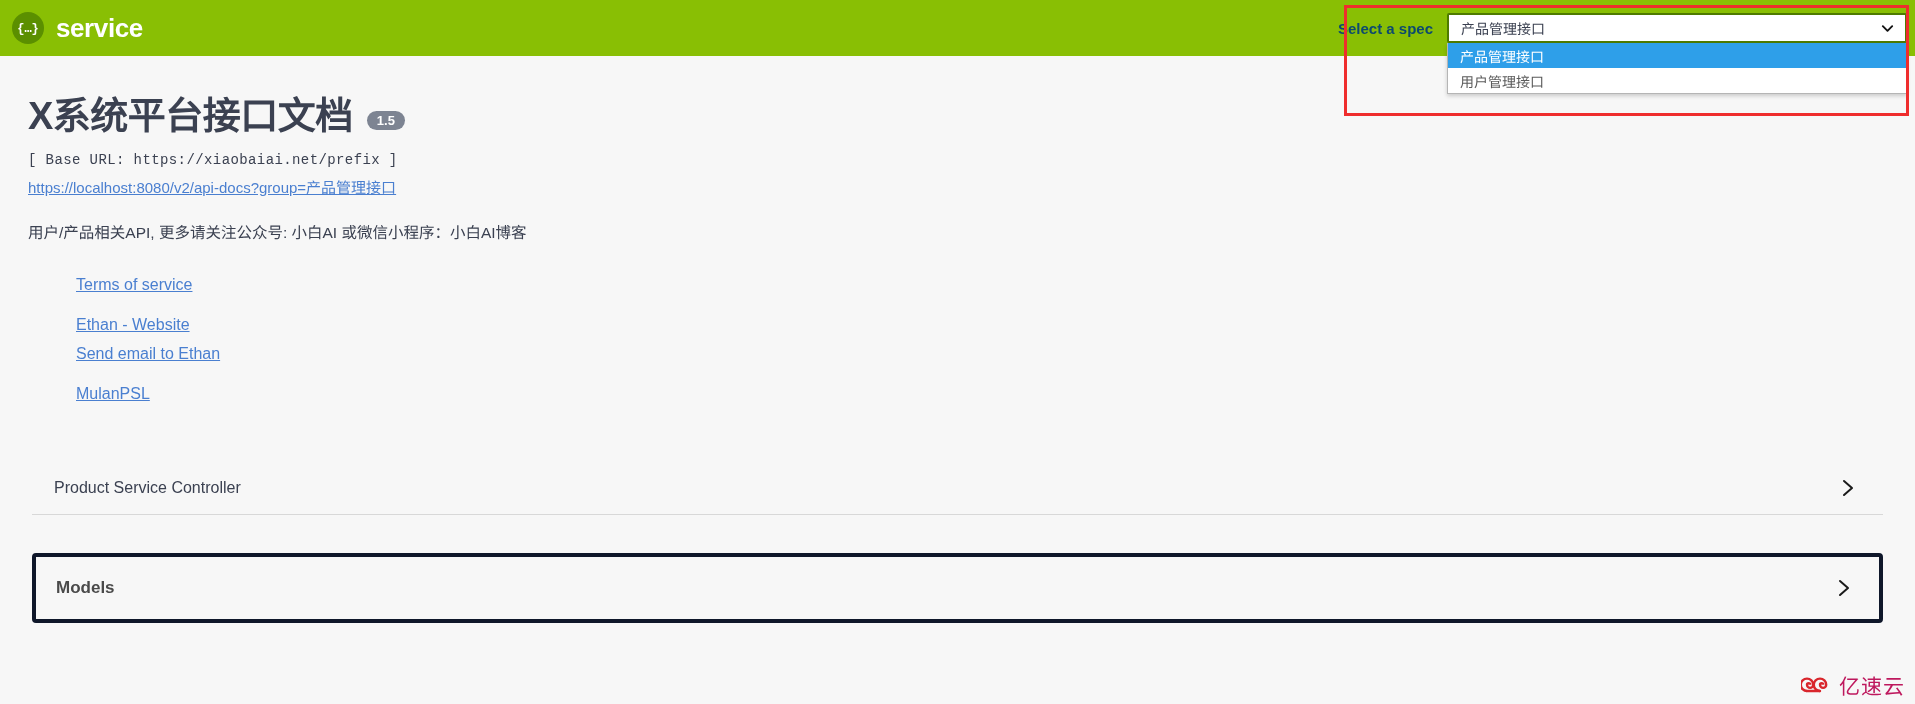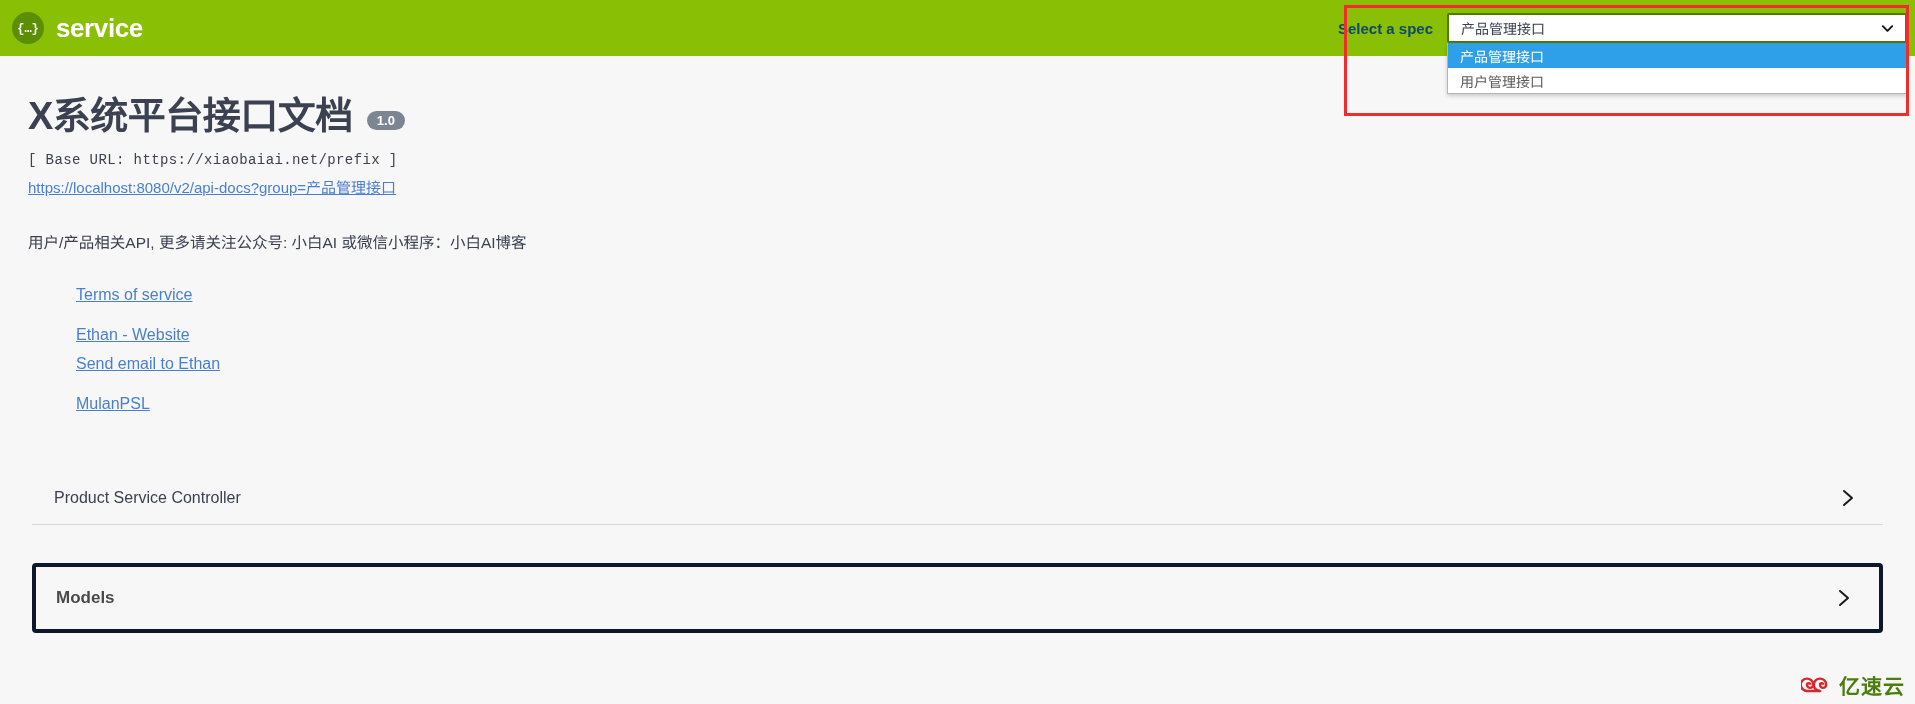--- a/index.html
+++ b/index.html
@@ -161,21 +161,21 @@
   }
   .docs-link {
     display: inline-block;
     margin-top: 8px;
     font-size: 15px;
     color: #4a7fd0;
     text-decoration: underline;
     cursor: pointer;
   }
   .description {
-    margin-top: 34px;
+    margin-top: 24px;
     font-size: 15.5px;
     color: #3b4151;
     line-height: 1.5;
   }
 
   .link-list { margin-top: 26px; margin-left: 48px; }
   .link-list a {
     display: block;
     font-size: 16px;
     color: #4a7fd0;
@@ -239,23 +239,23 @@
   .watermark {
     position: absolute;
     right: 10px;
     bottom: 4px;
     display: flex;
     align-items: center;
     gap: 4px;
     z-index: 30;
   }
   .wm-text {
-    color: #4d7c0f;
+    color: #be185d;
     font-size: 21px;
-    font-weight: bold;
+    font-weight: normal;
     letter-spacing: 1px;
   }
 </style>
 </head>
 <body>
 
 <div class="topbar">
 
   <div class="logo-wrap">
     <span class="logo-circle">
@@ -290,21 +290,21 @@
 </div>
 
 <div class="annot-rect" style="left:1344px; top:5px; width:565px; height:111px;"></div>
 
 <div class="wrapper">
 
   <div class="info-block">
 
     <div class="title-row">
       <h1 class="api-title">X系统平台接口文档</h1>
-      <span class="version-badge">1.0</span>
+      <span class="version-badge">1.5</span>
     </div>
 
     <div class="base-url">[ Base URL: https://xiaobaiai.net/prefix ]</div>
 
     <a class="docs-link">https://localhost:8080/v2/api-docs?group=产品管理接口</a>
 
     <div class="description">用户/产品相关API, 更多请关注公众号: 小白AI 或微信小程序：小白AI博客</div>
 
     <div class="link-list">
       <a>Terms of service</a>

